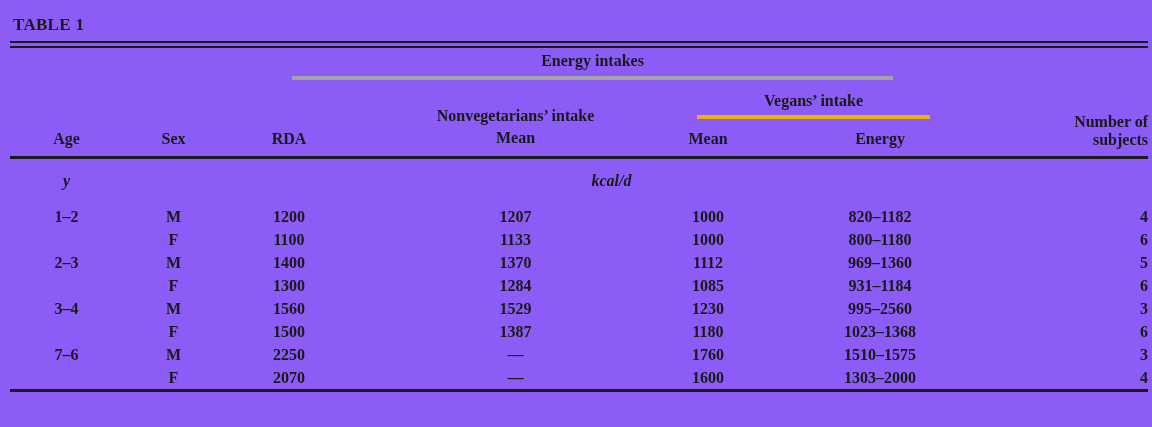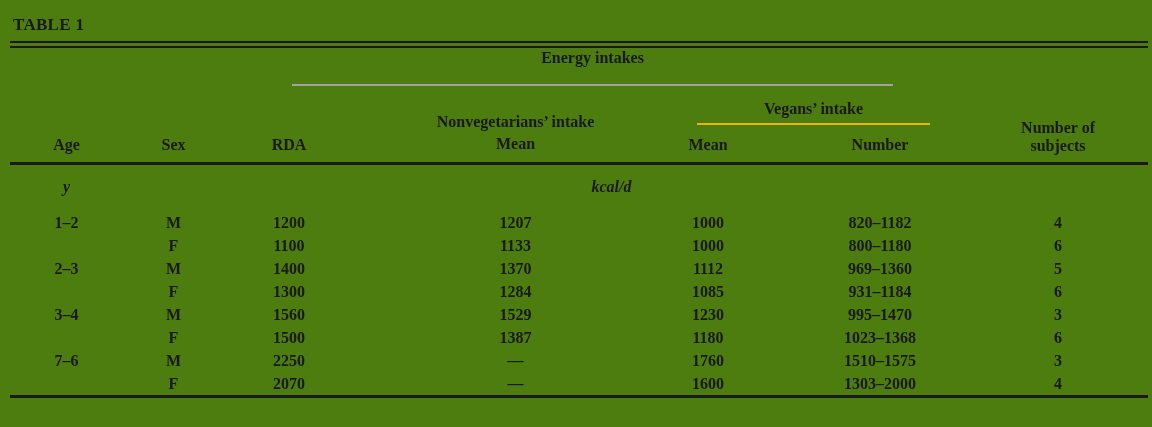--- a/index.html
+++ b/index.html
@@ -1,19 +1,19 @@
 <!DOCTYPE html>
 <html><head>
 <meta charset="utf-8">
 <style>
   * { box-sizing: border-box; }
   html, body { margin: 0; padding: 0; background: #e8e8e8; }
   .paper {
     width: 1152px; height: 427px;
-    background: #4d7c0f;
+    background: #8b5cf6;
     color: #1a1a1a;
     font-family: "Liberation Serif", "DejaVu Serif", serif;
     overflow: hidden;
     position: relative;
   }
   .content { padding: 14px 4px 0 10px; }
   .tbl-label {
     font-size: 17px; font-weight: bold; line-height: 22px; letter-spacing: .3px;
     padding-left: 3px;
   }
@@ -31,38 +31,38 @@
     font-size: 16px; font-weight: bold; color: #1a1a1a;
   }
   th, td { padding: 0; text-align: center; font-weight: bold; }
   thead th, thead td { vertical-align: bottom; line-height: 21px; }
   tr.h1 { height: 32px; }
   tr.h2 { height: 39px; }
   tr.h3 { height: 38px; }
   .hb { border-bottom: 3px solid #1a1a1a; padding-bottom: 7px; }
   .energy-rule {
     margin: 0 62px 0 52px;
-    border-bottom: 2px solid #a3a3a3;
-    padding-bottom: 16px; line-height: 20px;
+    border-bottom: 4px solid #a3a3a3;
+    padding-bottom: 5px; line-height: 20px;
   }
   .vegans-rule {
     margin: 0 25px 0 42px;
-    border-bottom: 2px solid #eab308;
+    border-bottom: 4px solid #eab308;
     padding-bottom: 4px; line-height: 20px;
   }
   .nv-line { line-height: 22px; }
   .subj-line { line-height: 18px; }
   
   .c1 { padding-right: 12px; }
   .c2 { padding-right: 28px; }
   .c3 { padding-right: 22px; }
   .c4 { padding-left: 16px; }
   .c5 { padding-right: 24px; }
   .c6 { padding-left: 20px; }
-  .c7 { padding-left: 13px; }
+  .c7 { padding-left: 13px; text-align: right; }
   .hb.c1, .hb.c2, .hb.c3, .hb.c4, .hb.c5, .hb.c6, .hb.c7 { padding-bottom: 7px; margin-top: 8px; }
   tr.unit { height: 48px; }
   tr.unit td { vertical-align: top; padding-top: 12px; font-style: italic; line-height: 20px; }
   .unit-energy { padding-left: 28px; font-family: Liberation Serif, serif; }
   tr.data { height: 23px; }
   tr.data td { vertical-align: middle; line-height: 23px; margin-top: 19px; }
   tbody tr.data:last-child td { border-bottom: 3px solid #1a1a1a; }
 </style>
 </head>
 <body>
@@ -101,21 +101,21 @@
           <th colspan="2">
             <div class="vegans-rule">Vegans’ intake</div>
           </th>
           <th rowspan="2" class="c7 hb">
             <div class="subj-line">Number of</div>
             <div class="subj-line">subjects</div>
           </th>
         </tr>
         <tr class="h3">
           <th class="c5 hb">Mean</th>
-          <th class="c6 hb">Number</th>
+          <th class="c6 hb">Energy</th>
         </tr>
       </thead>
       <tbody>
         <tr class="unit">
           <td class="c1">y</td>
           <td></td>
           <td colspan="4" class="unit-energy">kcal/d</td>
           <td></td>
         </tr>
 
@@ -154,21 +154,21 @@
           <td class="c5">1085</td>
           <td class="c6">931–1184</td>
           <td class="c7">6</td>
         </tr>
         <tr class="data">
           <td class="c1">3–4</td>
           <td class="c2">M</td>
           <td class="c3">1560</td>
           <td class="c4">1529</td>
           <td class="c5">1230</td>
-          <td class="c6">995–1470</td>
+          <td class="c6">995–2560</td>
           <td class="c7">3</td>
         </tr>
         <tr class="data">
           <td class="c1"></td>
           <td class="c2">F</td>
           <td class="c3">1500</td>
           <td class="c4">1387</td>
           <td class="c5">1180</td>
           <td class="c6">1023–1368</td>
           <td class="c7">6</td>

